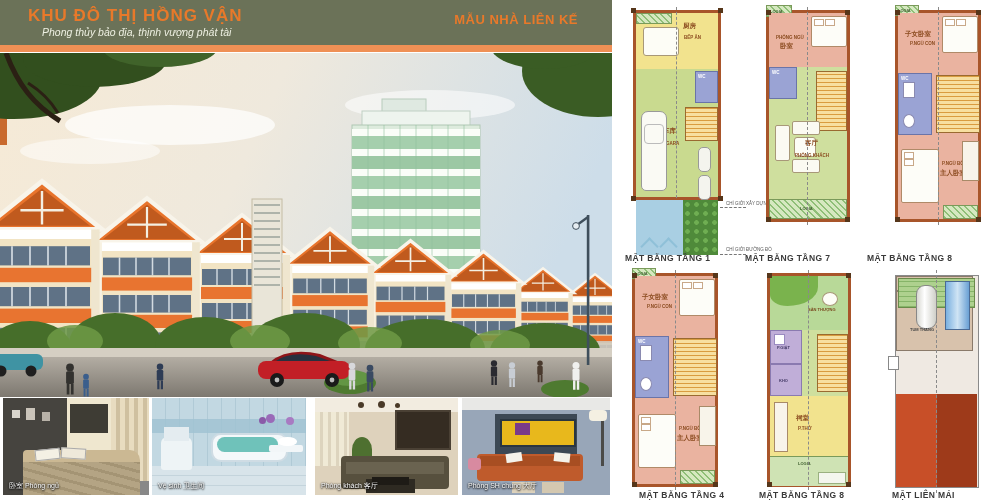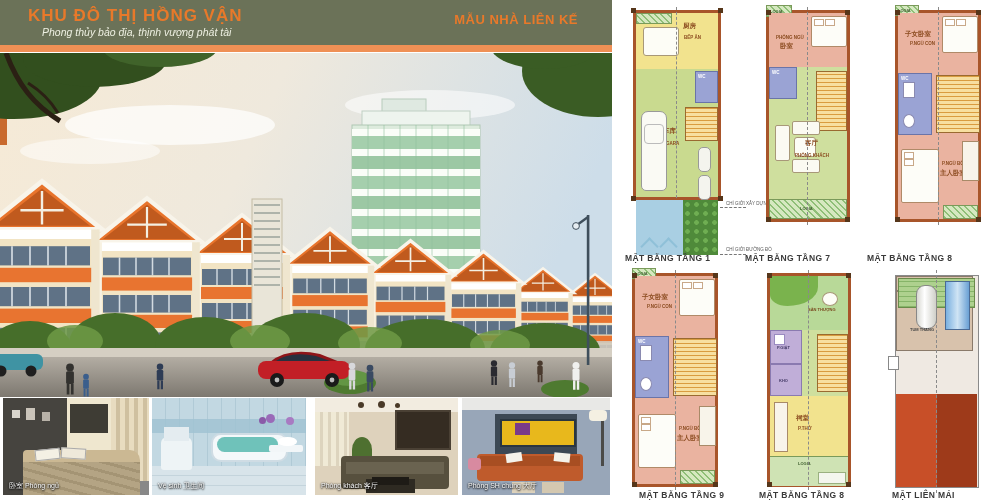--- a/index.html
+++ b/index.html
@@ -402,21 +402,21 @@
       <span class="vn" style="left:44px;top:150px">P.NGỦ BỐ MẸ</span>
       <span class="cn" style="left:42px;top:158px">主人卧室</span>
       <div class="wrd" style="left:64px;top:130px;width:15px;height:38px;"></div>
       <div class="hatch" style="left:45px;top:194px;width:35px;height:14px;"></div>
       <div class="axis" style="left:40px;"></div>
       <div class="blk" style="left:-3px;top:-3px"></div>
         <div class="blk" style="right:-3px;top:-3px"></div>
       <div class="blk" style="left:-3px;bottom:-3px"></div>
         <div class="blk" style="right:-3px;bottom:-3px"></div>
     </div>
-    <span class="plan-label" style="left:27px;top:490px">MẶT BẰNG TẦNG 9</span>
+    <span class="plan-label" style="left:27px;top:490px">MẶT BẰNG TẦNG 4</span>
 
     <div class="plan walled" style="left:155px;top:273px;width:84px;height:214px">
       <div class="room" style="left:0;top:0;width:100%;height:54px;background:#b8d998;"></div>
       <div class="abs" style="left:0;top:0;width:48px;height:30px;background:#7ab34d;border-radius:0 0 70% 40%;"></div>
       <div class="tbl" style="left:52px;top:16px;width:14px;height:12px;border-radius:50%;"></div>
       <span class="ltxt" style="left:38px;top:31px;color:#7a4a20">SÂN THƯỢNG</span>
       <div class="room lav" style="left:0;top:54px;width:32px;height:34px;border:1px solid #8a7ab0;box-sizing:border-box;">
         <span class="ltxt" style="left:6px;top:14px;color:#443a66">P.GIẶT</span>
         <div class="abs" style="left:3px;top:3px;width:9px;height:9px;background:#fff;border:1px solid #9a8ac0;"></div>
       </div>

